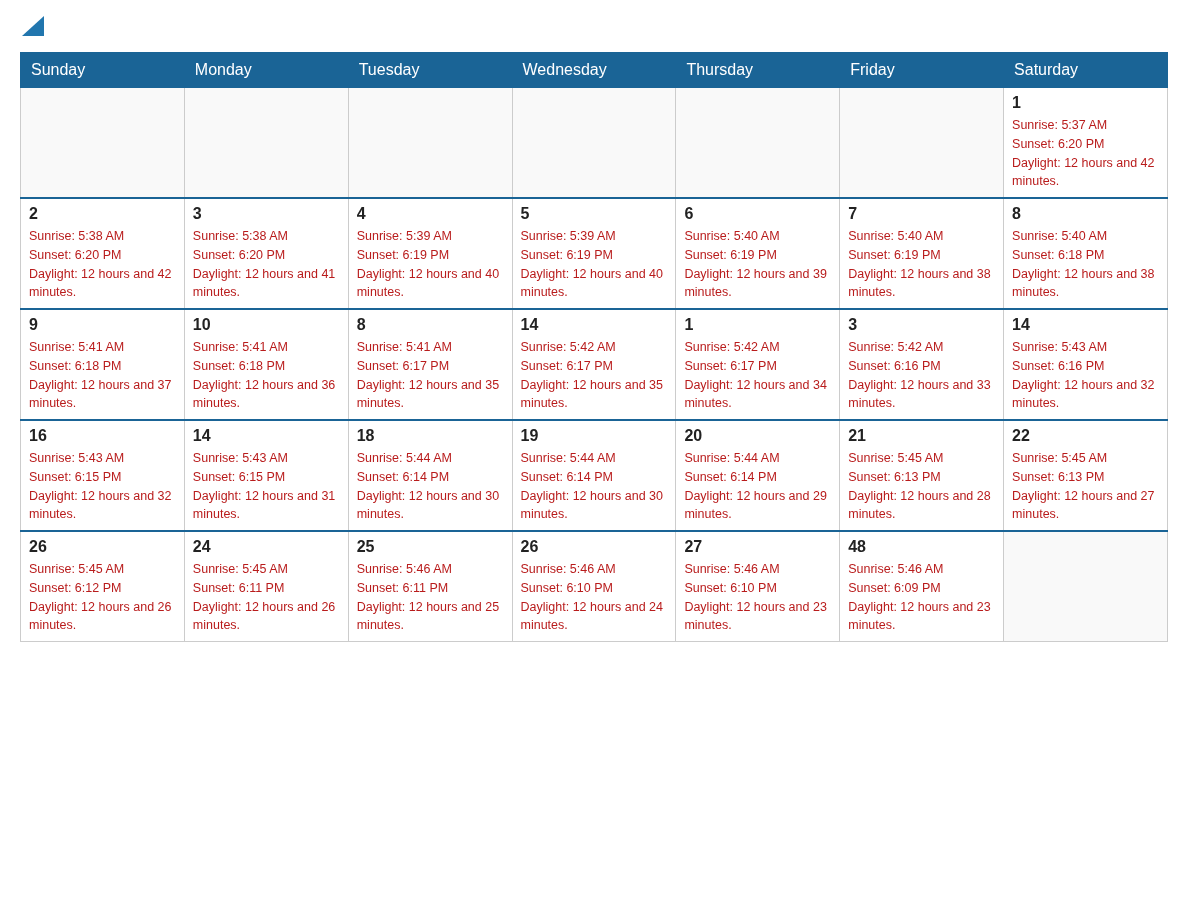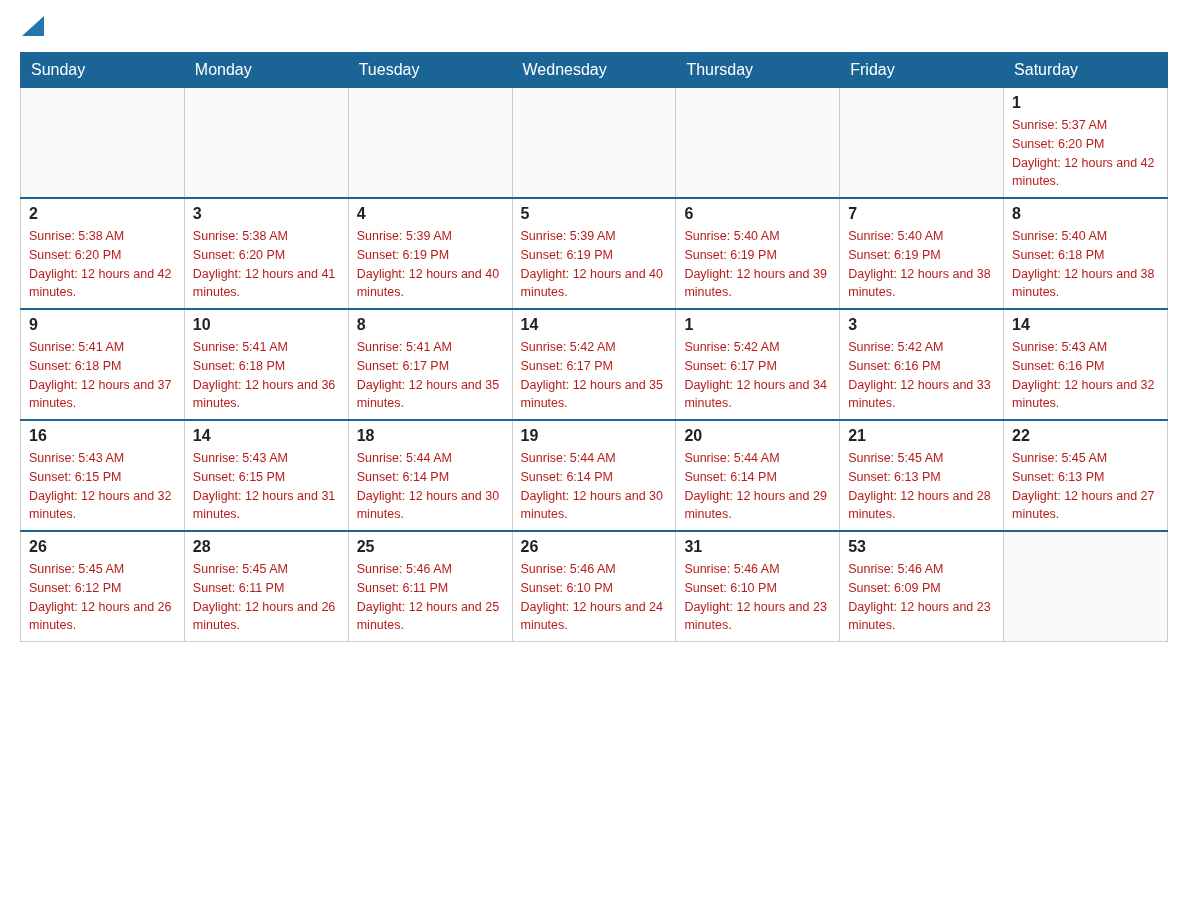--- a/index.html
+++ b/index.html
@@ -227,35 +227,35 @@
           <span class="day-number">22</span>
           <div class="day-info">Sunrise: 5:45 AM<br>Sunset: 6:13 PM<br>Daylight: 12 hours and 27 minutes.</div>
         </td>
       </tr>
       <tr class="row-divider">
         <td>
           <span class="day-number">26</span>
           <div class="day-info">Sunrise: 5:45 AM<br>Sunset: 6:12 PM<br>Daylight: 12 hours and 26 minutes.</div>
         </td>
         <td>
-          <span class="day-number">28</span>
+          <span class="day-number">24</span>
           <div class="day-info">Sunrise: 5:45 AM<br>Sunset: 6:11 PM<br>Daylight: 12 hours and 26 minutes.</div>
         </td>
         <td>
           <span class="day-number">25</span>
           <div class="day-info">Sunrise: 5:46 AM<br>Sunset: 6:11 PM<br>Daylight: 12 hours and 25 minutes.</div>
         </td>
         <td>
           <span class="day-number">26</span>
           <div class="day-info">Sunrise: 5:46 AM<br>Sunset: 6:10 PM<br>Daylight: 12 hours and 24 minutes.</div>
         </td>
         <td>
-          <span class="day-number">31</span>
+          <span class="day-number">27</span>
           <div class="day-info">Sunrise: 5:46 AM<br>Sunset: 6:10 PM<br>Daylight: 12 hours and 23 minutes.</div>
         </td>
         <td>
-          <span class="day-number">53</span>
+          <span class="day-number">48</span>
           <div class="day-info">Sunrise: 5:46 AM<br>Sunset: 6:09 PM<br>Daylight: 12 hours and 23 minutes.</div>
         </td>
         <td class="empty"></td>
       </tr>
     </tbody>
 </table>
 
 </body></html>

